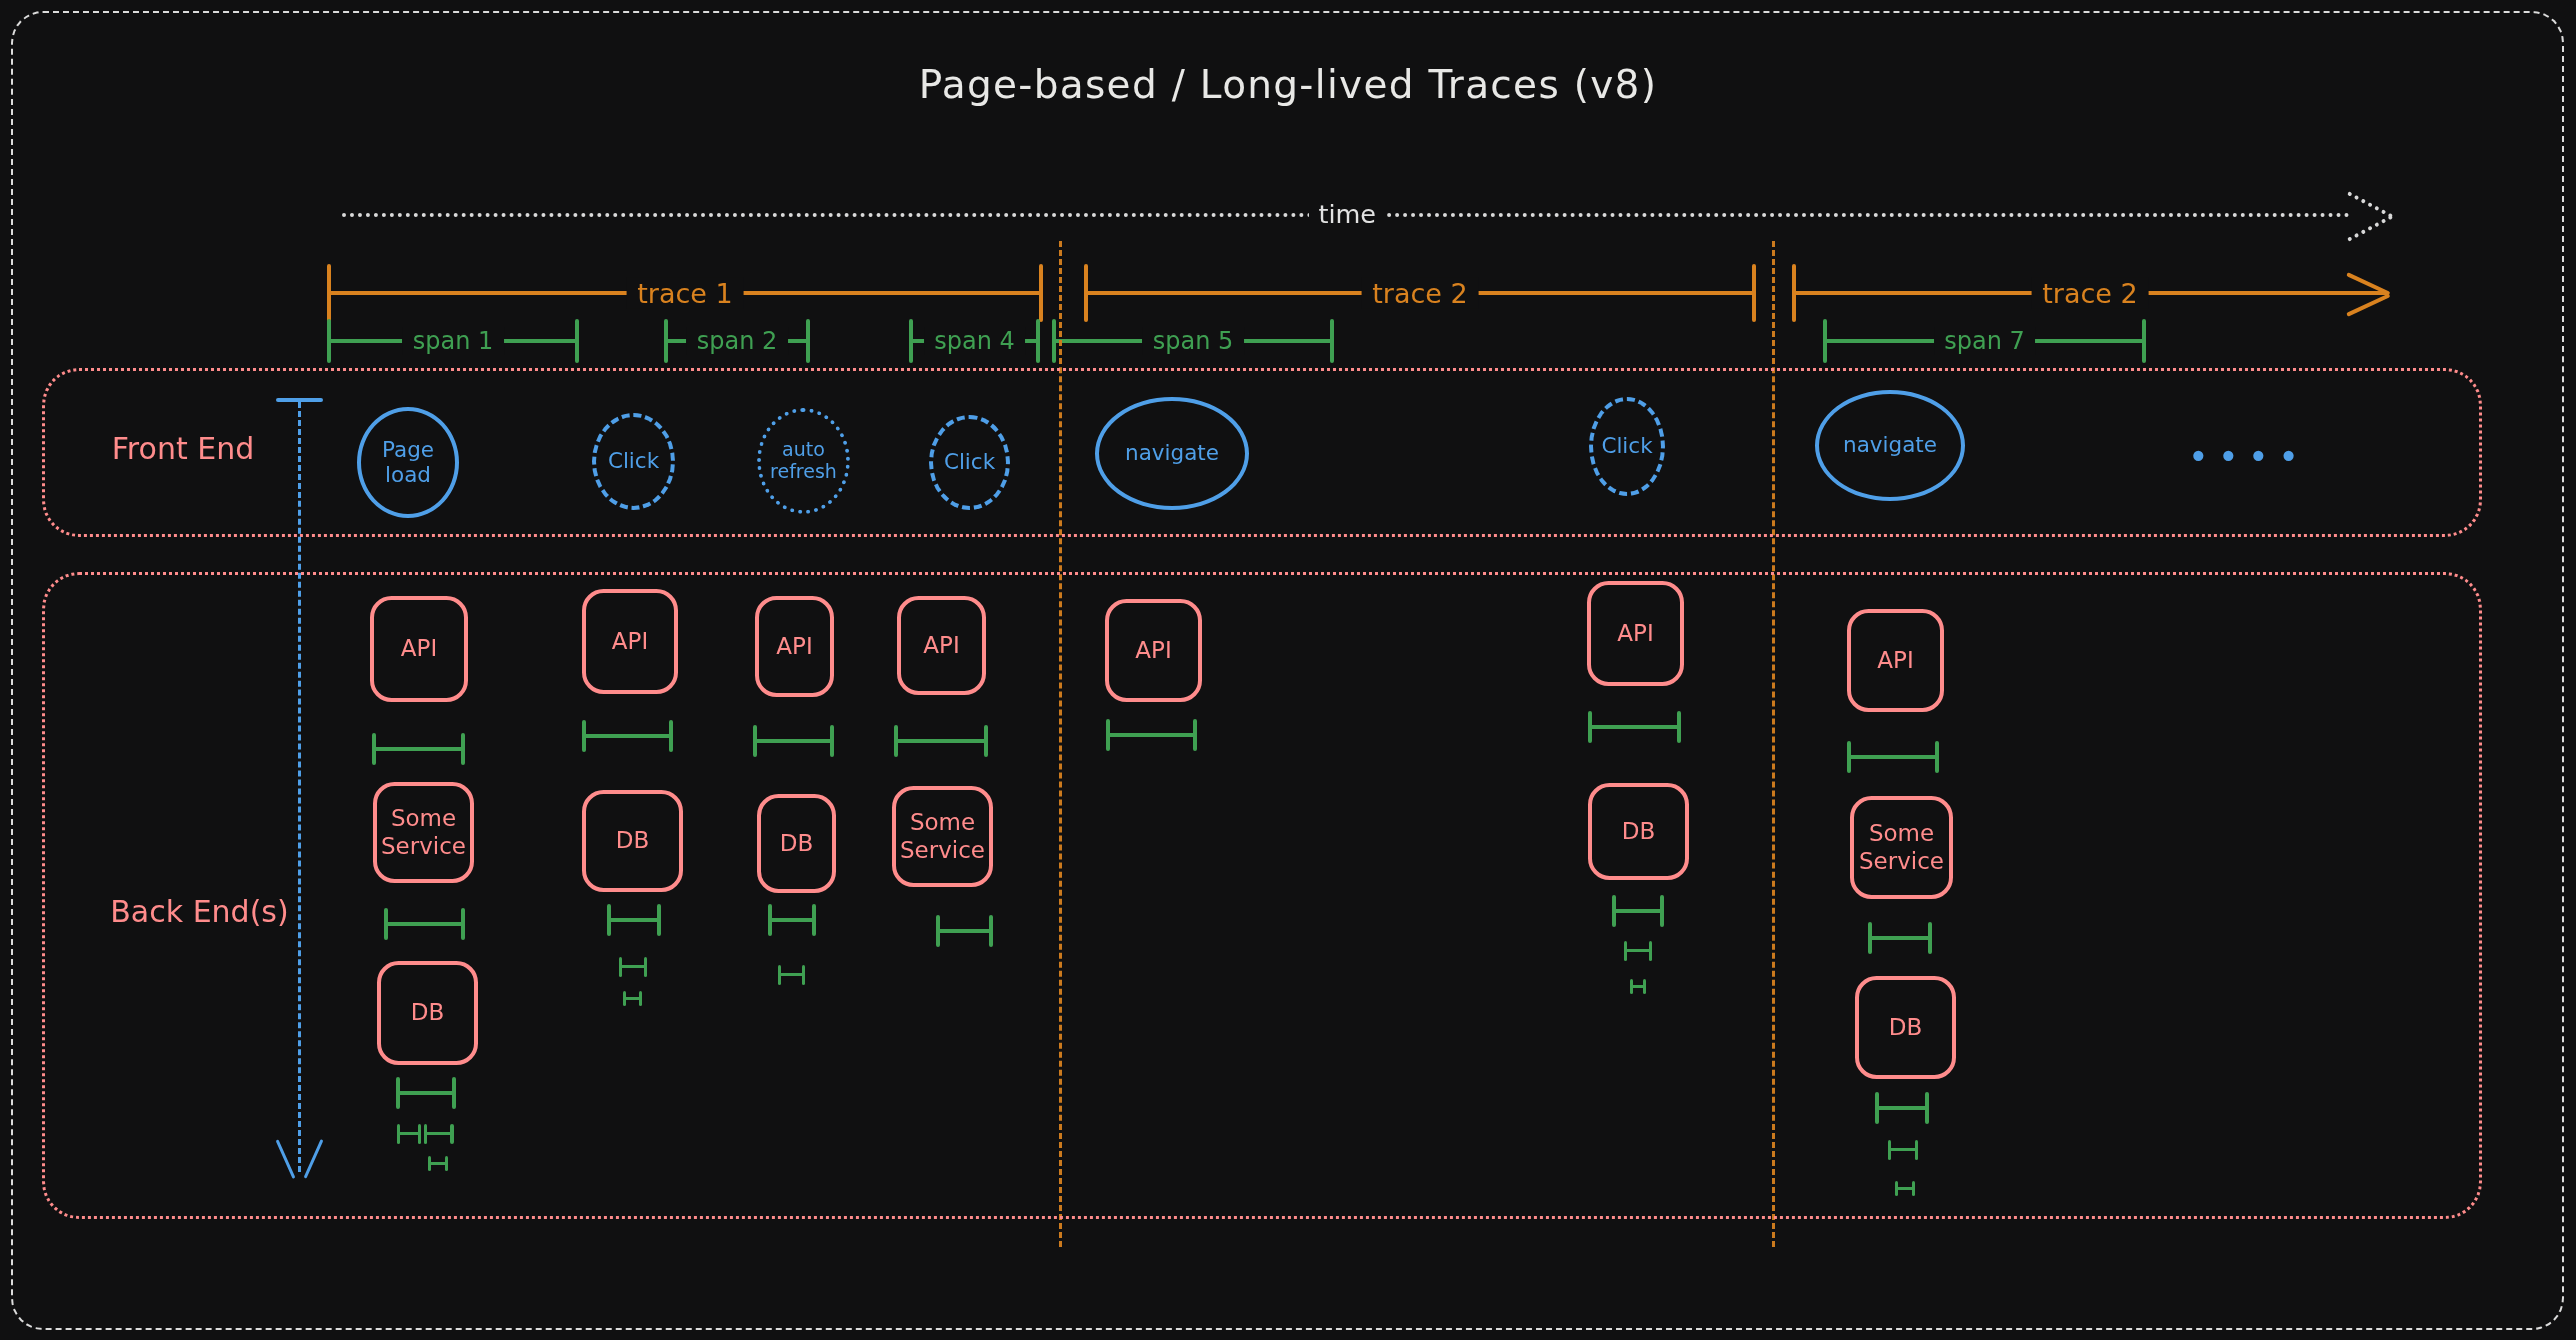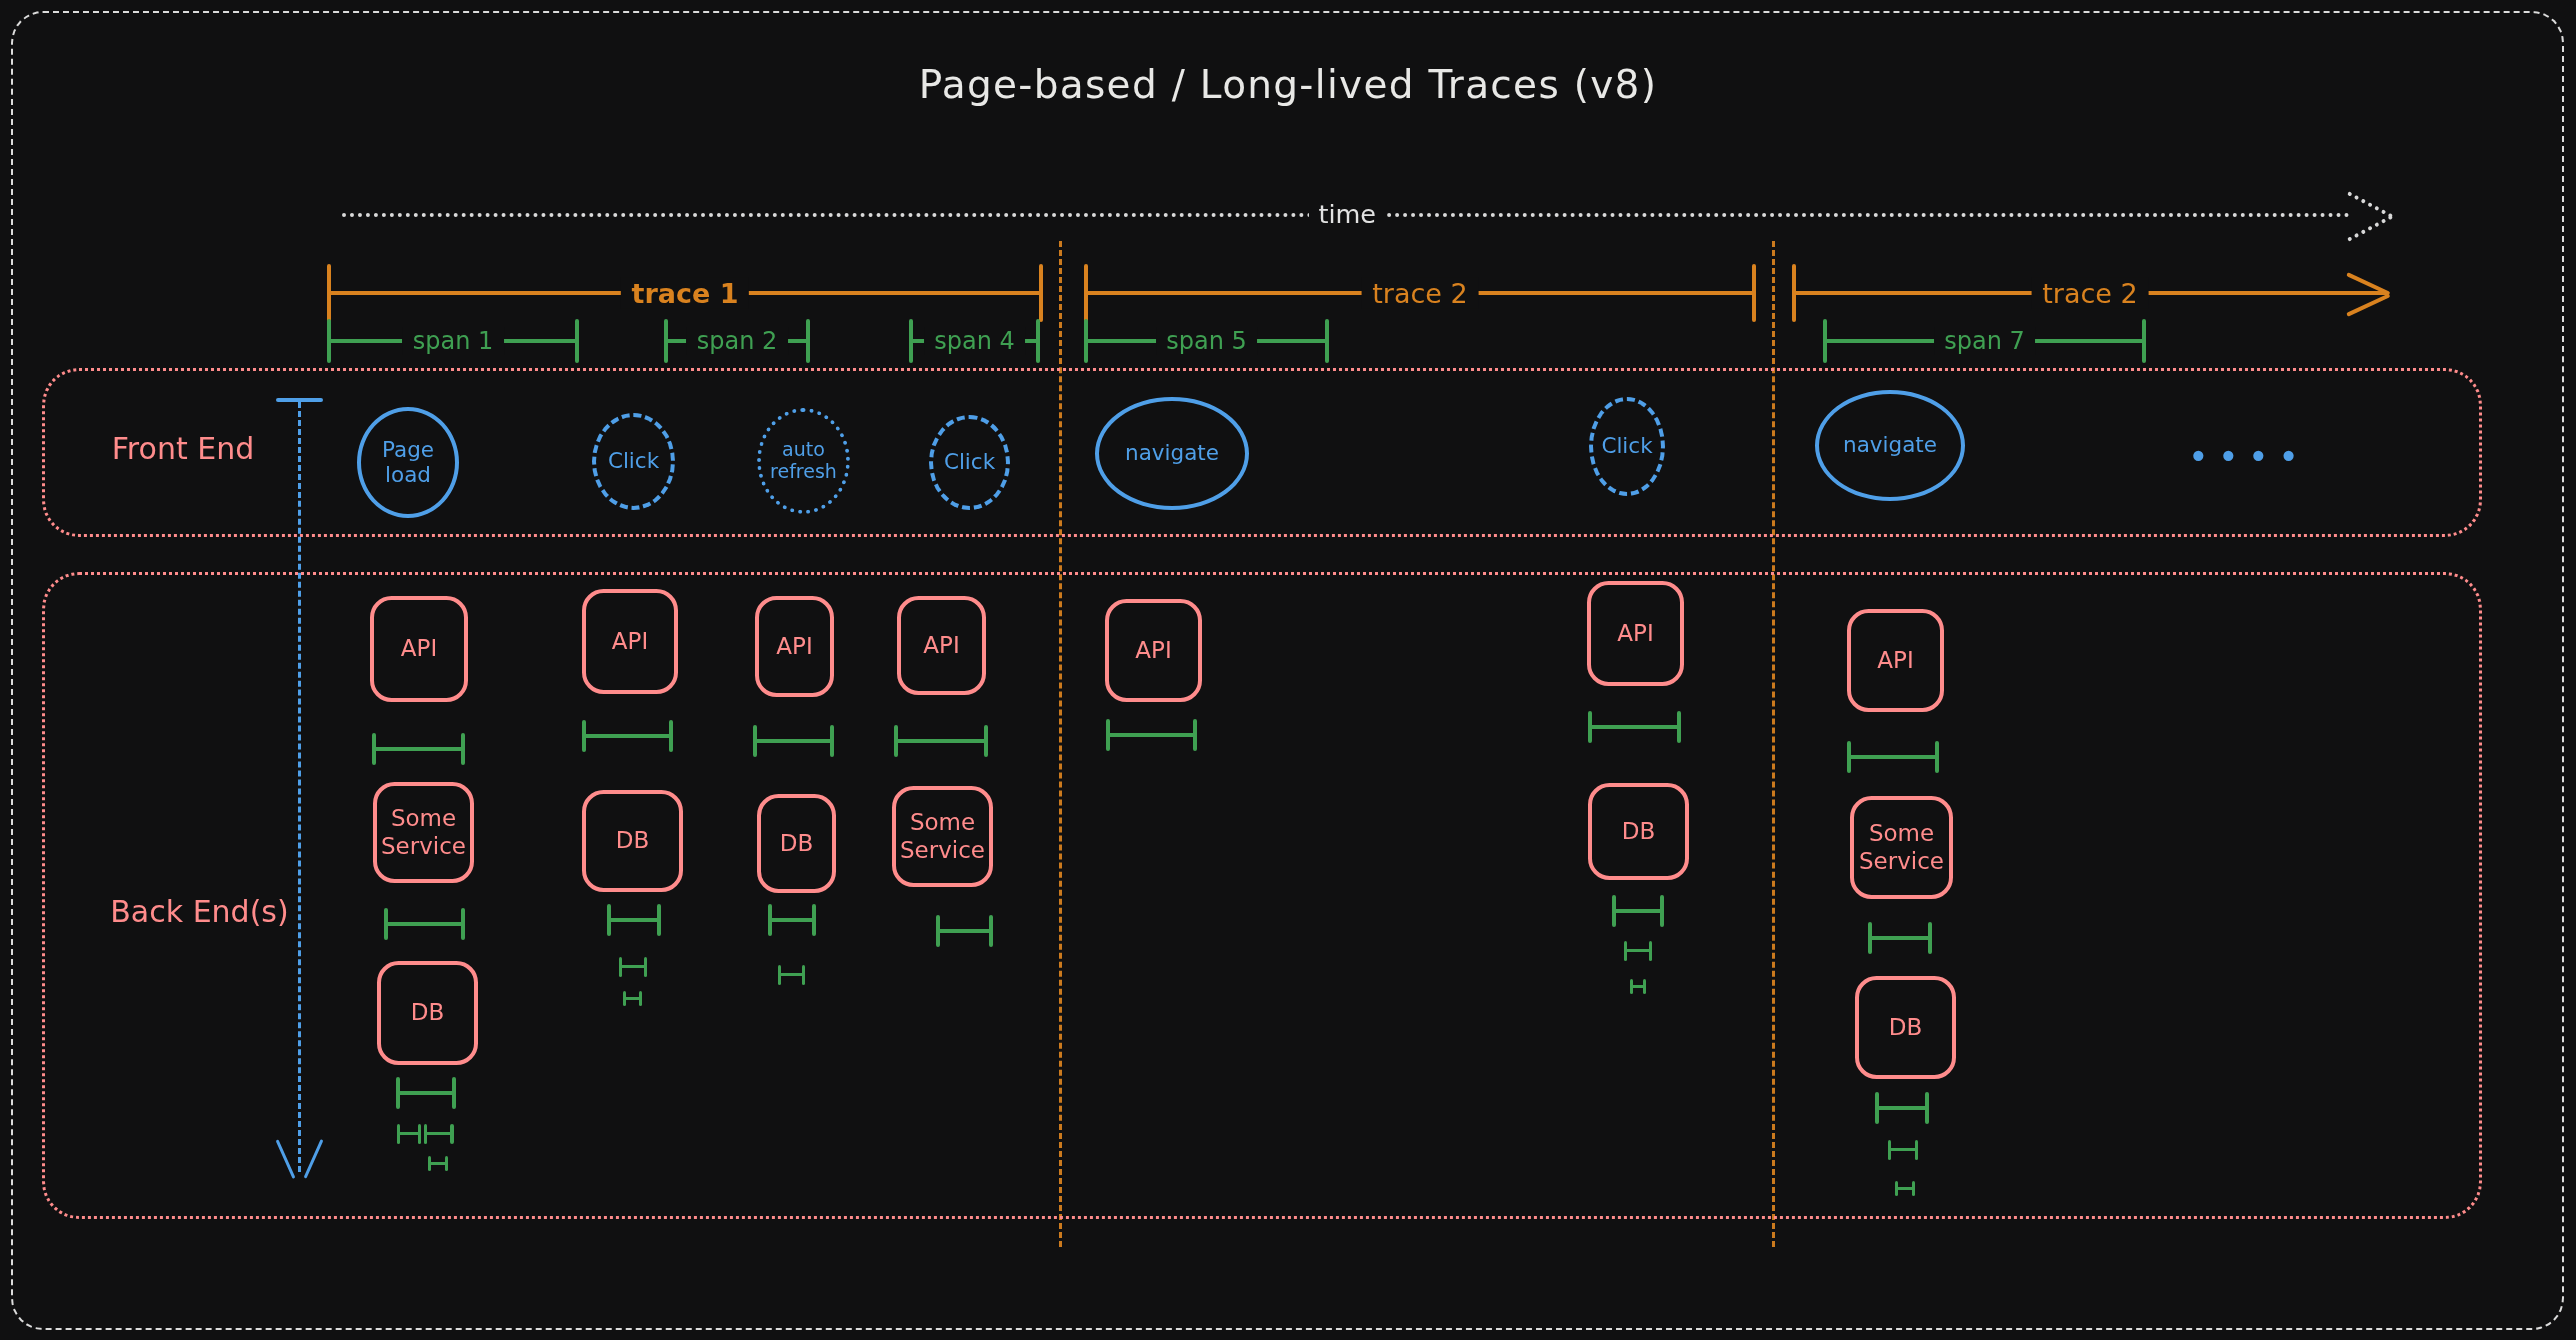--- a/index.html
+++ b/index.html
@@ -83,42 +83,42 @@
 
   <div class="frame"></div>
 
   <div class="title">Page-based / Long-lived Traces (v8)</div>
 
   <div class="timeline"></div>
   <div class="timeline-label">time</div>
   <div class="time-arrow-wing" style="left:2348px;top:191px;transform:rotate(28deg);"></div>
   <div class="time-arrow-wing" style="left:2348px;top:238px;transform:rotate(-28deg);"></div>
 
-  <div class="range trace" style="left:327px;top:264px;width:716px;font-weight:bold;">
+  <div class="range trace" style="left:327px;top:264px;width:716px;">
     <span class="lbl">trace 1</span>
   </div>
   <div class="range trace" style="left:1084px;top:264px;width:672px;">
     <span class="lbl">trace 2</span>
   </div>
   <div class="range trace no-right" style="left:1792px;top:264px;width:596px;">
     <span class="lbl">trace 2</span>
   </div>
   <div class="arrow-wing" style="left:2347px;top:272px;width:47px;transform:rotate(25deg);"></div>
   <div class="arrow-wing" style="left:2347px;top:313px;width:47px;transform:rotate(-25deg);"></div>
 
   <div class="range span" style="left:327px;top:319px;width:252px;">
     <span class="lbl">span 1</span>
   </div>
   <div class="range span" style="left:664px;top:319px;width:146px;">
     <span class="lbl">span 2</span>
   </div>
   <div class="range span" style="left:909px;top:319px;width:131px;">
     <span class="lbl">span 4</span>
   </div>
-  <div class="range span" style="left:1084px;top:319px;width:245px;">
+  <div class="range span" style="left:1052px;top:319px;width:282px;">
     <span class="lbl">span 5</span>
   </div>
   <div class="range span" style="left:1823px;top:319px;width:323px;">
     <span class="lbl">span 7</span>
   </div>
 
   <div class="vsep" style="left:1059px;top:241px;height:1006px;"></div>
   <div class="vsep" style="left:1772px;top:241px;height:1006px;"></div>
 
   <div class="lane" style="top:368px;height:169px;"></div>

